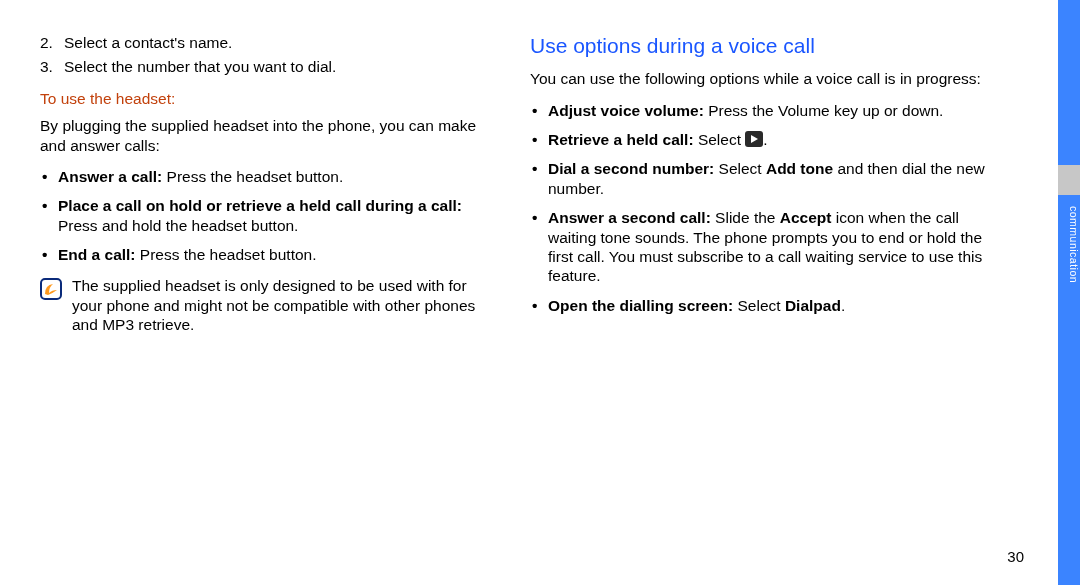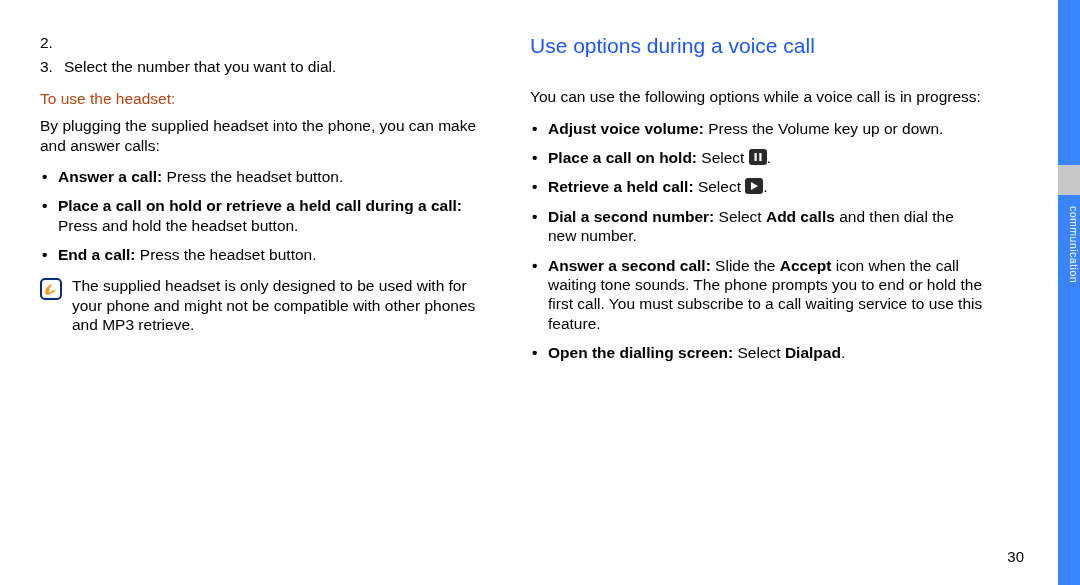--- a/index.html
+++ b/index.html
@@ -58,21 +58,21 @@
     width: 22px;
     height: 22px;
     flex-shrink: 0;
     margin-right: 10px;
     margin-top: 2px;
   }
   .note-icon svg { display: block; }
   .section-heading {
     color: #1a56ff;
     font-size: 21px;
-    margin-bottom: 28px;
+    margin-bottom: 10px;
     font-weight: normal;
   }
   .inline-icon {
     display: inline-block;
     width: 18px;
     height: 16px;
     vertical-align: -2px;
   }
   .sidebar-blue {
     position: absolute;
@@ -119,20 +119,21 @@
 </style>
 </head>
 <body>
 
 <div class="page">
 
   <div class="col">
 
     <div class="ol-item">
       <span class="ol-num">2.</span>
+      <span>Select a contact's name.</span>
     </div>
     <div class="ol-item">
       <span class="ol-num">3.</span>
       <span>Select the number that you want to dial.</span>
     </div>
 
     <div class="sub-heading">To use the headset:</div>
 
     <p class="para">By plugging the supplied headset into the phone, you can make and answer calls:</p>
 
@@ -161,34 +162,27 @@
 
   <div class="col">
     <h2 class="section-heading">Use options during a voice call</h2>
     <p class="para">You can use the following options while a voice call is in progress:</p>
 
     <ul class="bullets">
       <li>
         <span class="b">Adjust voice volume:</span><span> Press the Volume key up or down.</span>
       </li>
       <li>
-        <span class="b">Place a call on hold:</span><span> Select </span><span class="inline-icon"><svg viewBox="0 0 18 16">
-              <rect x="0" y="0" width="18" height="16" rx="3" fill="#2a2a2a"></rect>
-              <rect x="5.5" y="4" width="2.2" height="8" fill="#fff"></rect>
-              <rect x="10.3" y="4" width="2.2" height="8" fill="#fff"></rect>
-            </svg></span><span>.</span>
-      </li>
-      <li>
         <span class="b">Retrieve a held call:</span><span> Select </span><span class="inline-icon"><svg viewBox="0 0 18 16">
               <rect x="0" y="0" width="18" height="16" rx="3" fill="#2a2a2a"></rect>
               <polygon points="6,4 6,12 13,8" fill="#fff"></polygon>
             </svg></span><span>.</span>
       </li>
       <li>
-        <span class="b">Dial a second number:</span><span> Select </span><span class="b">Add calls</span><span> and then dial the new number.</span>
+        <span class="b">Dial a second number:</span><span> Select </span><span class="b">Add tone</span><span> and then dial the new number.</span>
       </li>
       <li>
         <span class="b">Answer a second call:</span><span> Slide the </span><span class="b">Accept</span><span> icon when the call waiting tone sounds. The phone prompts you to end or hold the first call. You must subscribe to a call waiting service to use this feature.</span>
       </li>
       <li>
         <span class="b">Open the dialling screen:</span><span> Select </span><span class="b">Dialpad</span><span>.</span>
       </li>
     </ul>
   </div>
 </div>

